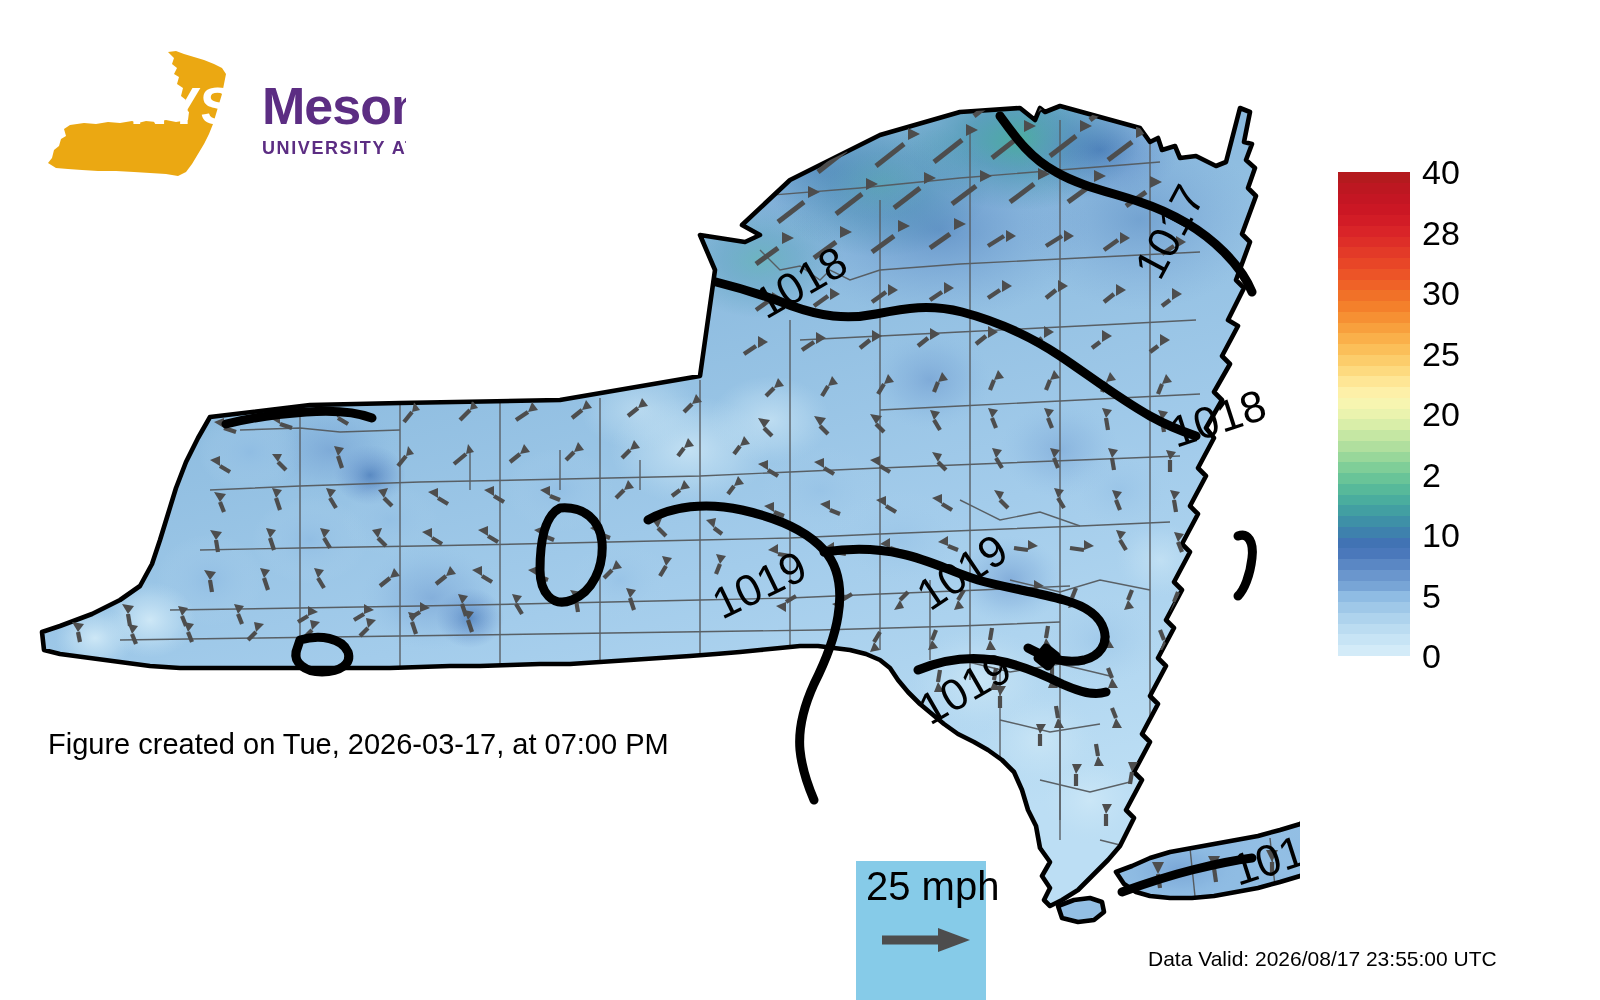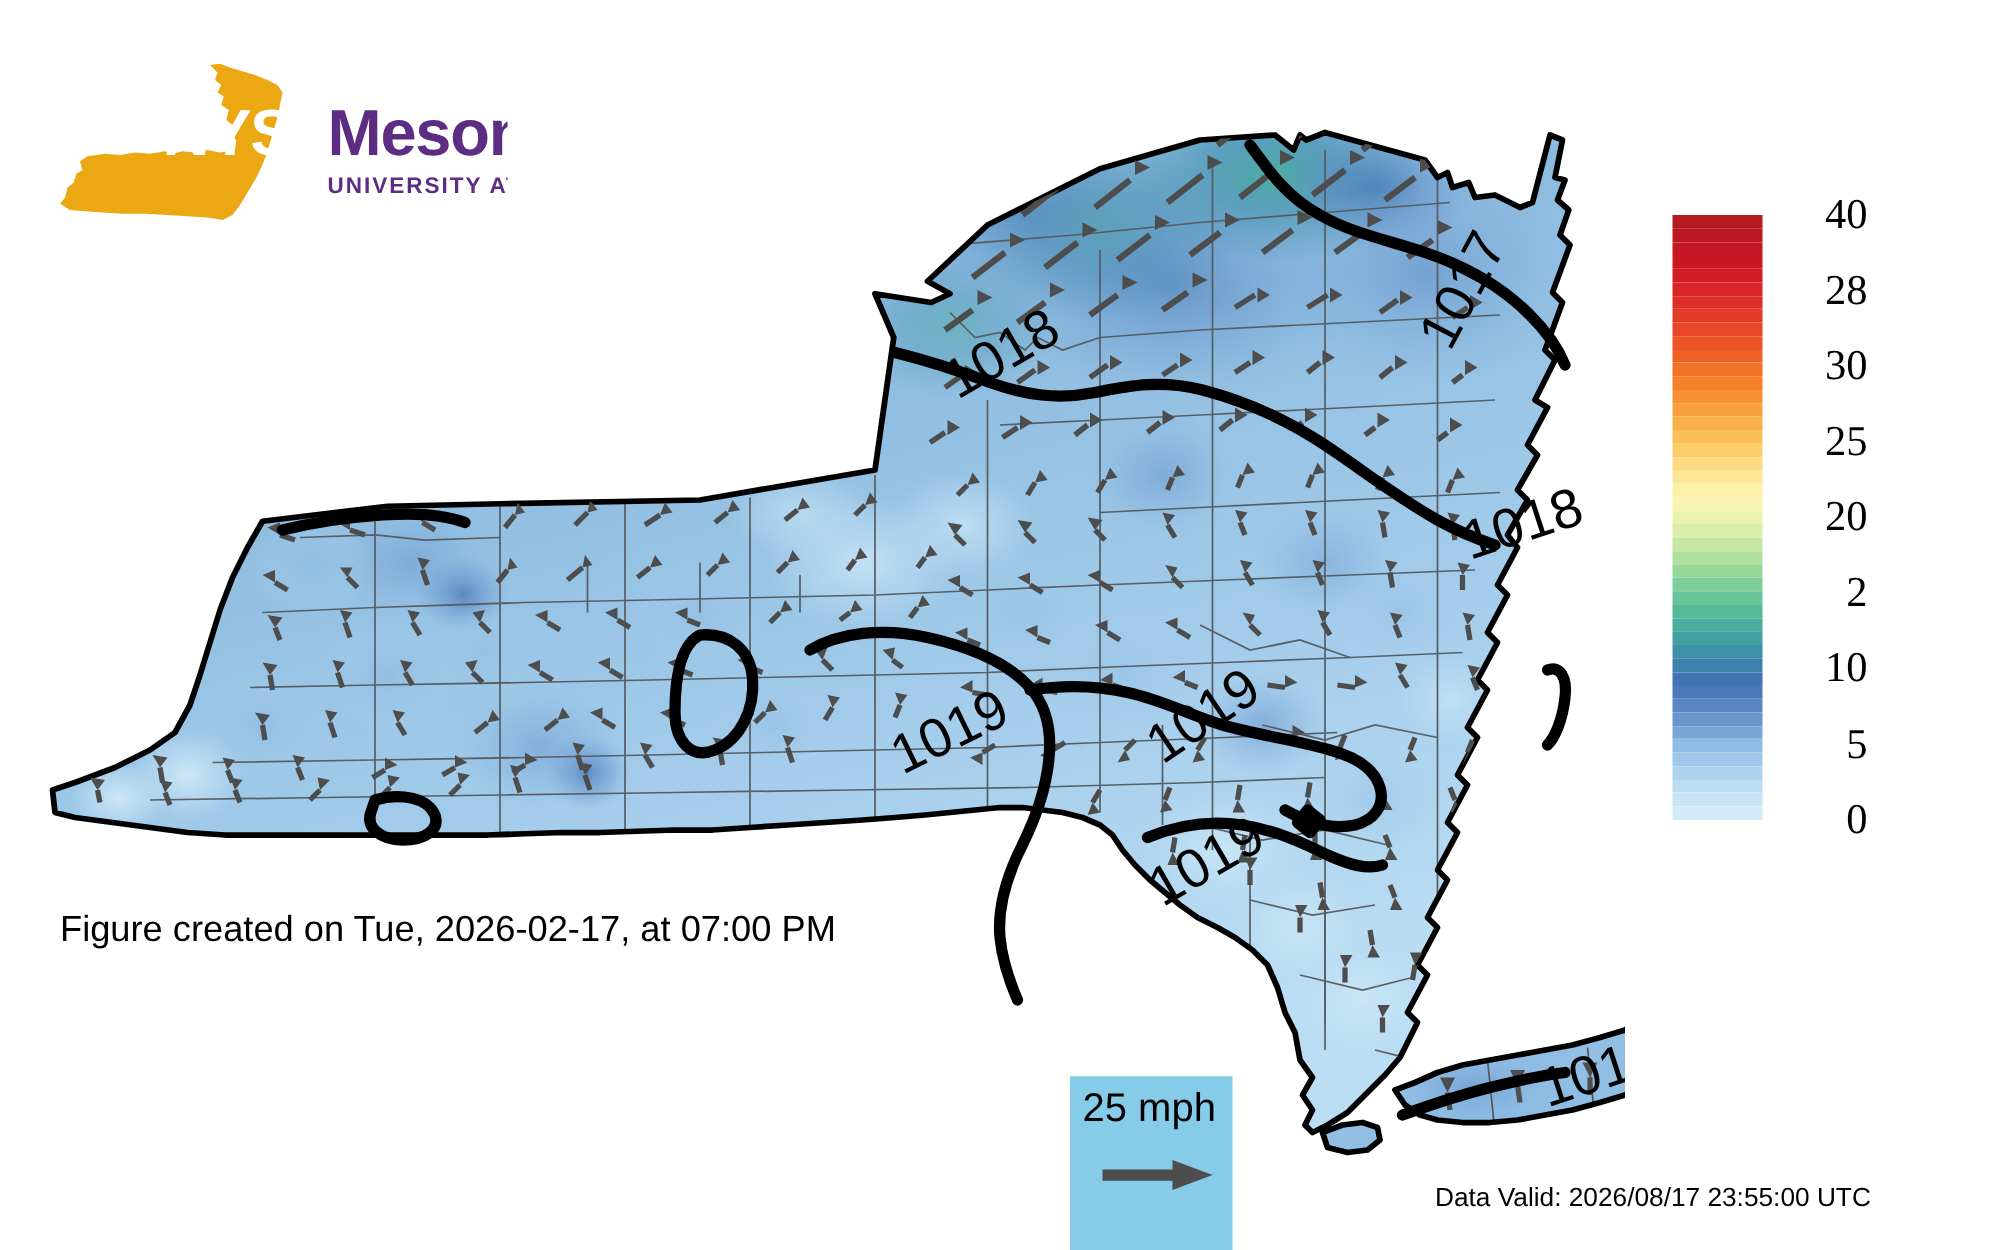--- a/index.html
+++ b/index.html
@@ -58,26 +58,26 @@
   }
   #colorbar-ticklabels {
     position: absolute;
     left: 84px;
     top: 0px;
     width: 80px;
     height: 484px;
   }
   .cb-tick {
     position: absolute;
-    left: 10px;
+    left: 0;
     width: 62px;
-    text-align: right;
+    text-align: left;
     font-size: 34px;
     line-height: 34px;
-    font-family: Liberation Serif, serif;
+    font-family: Liberation Sans, sans-serif;
     color: #000;
   }
 
   
   #caption {
     position: absolute;
     left: 48px;
     top: 716px;
     width: 780px;
   }
@@ -94,21 +94,21 @@
     left: 856px;
     top: 861px;
     width: 130px;
     height: 142px;
     background: #86cbe8;
   }
   #wind-key-label {
     position: absolute;
     left: 10px;
     top: 6px;
-    font-size: 32px;
+    font-size: 40px;
     line-height: 38px;
     color: #000;
     white-space: nowrap;
   }
   #wind-key-arrow {
     position: absolute;
     left: 24px;
     top: 64px;
     width: 92px;
     height: 30px;
@@ -857,21 +857,21 @@
       <div class="cb-tick" style="top: 164.5px;">25</div>
       <div class="cb-tick" style="top: 225px;">20</div>
       <div class="cb-tick" style="top: 285.5px;">2</div>
       <div class="cb-tick" style="top: 346px;">10</div>
       <div class="cb-tick" style="top: 406.5px;">5</div>
       <div class="cb-tick" style="top: 467px;">0</div>
     </div>
 </div>
 
 <div id="caption">
-  <div class="caption-line">Figure created on Tue, 2026-02-17, at 07:00 PM</div>
+  <div class="caption-line">Figure created on Tue, 2026-03-17, at 07:00 PM</div>
 </div>
 
 <div id="wind-key">
   <div id="wind-key-label">25 mph</div>
   <svg id="wind-key-arrow" viewBox="0 0 92 30">
     <line x1="2" y1="15" x2="62" y2="15" stroke="#4d4d4d" stroke-width="9"></line>
     <polygon points="58,3 90,15 58,27" fill="#4d4d4d"></polygon>
   </svg>
 </div>
 

